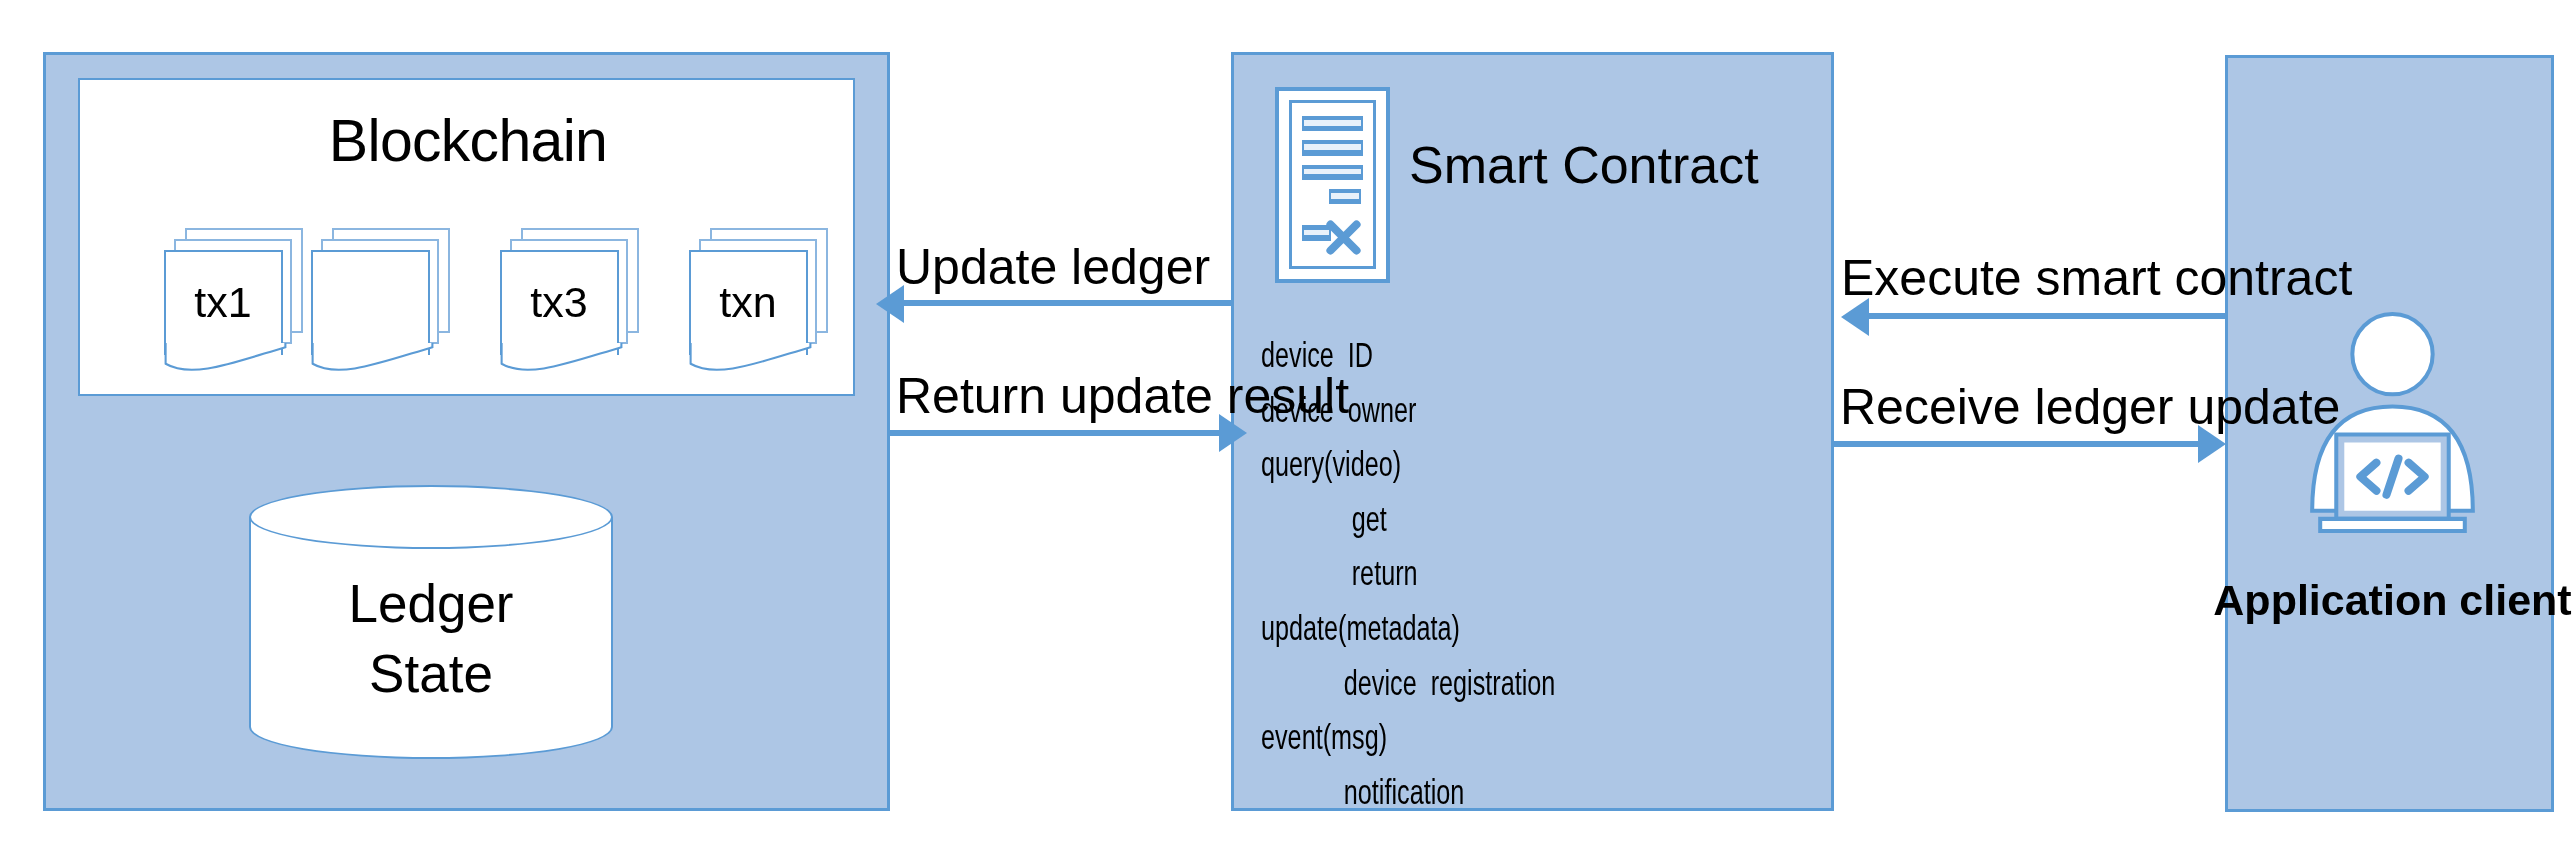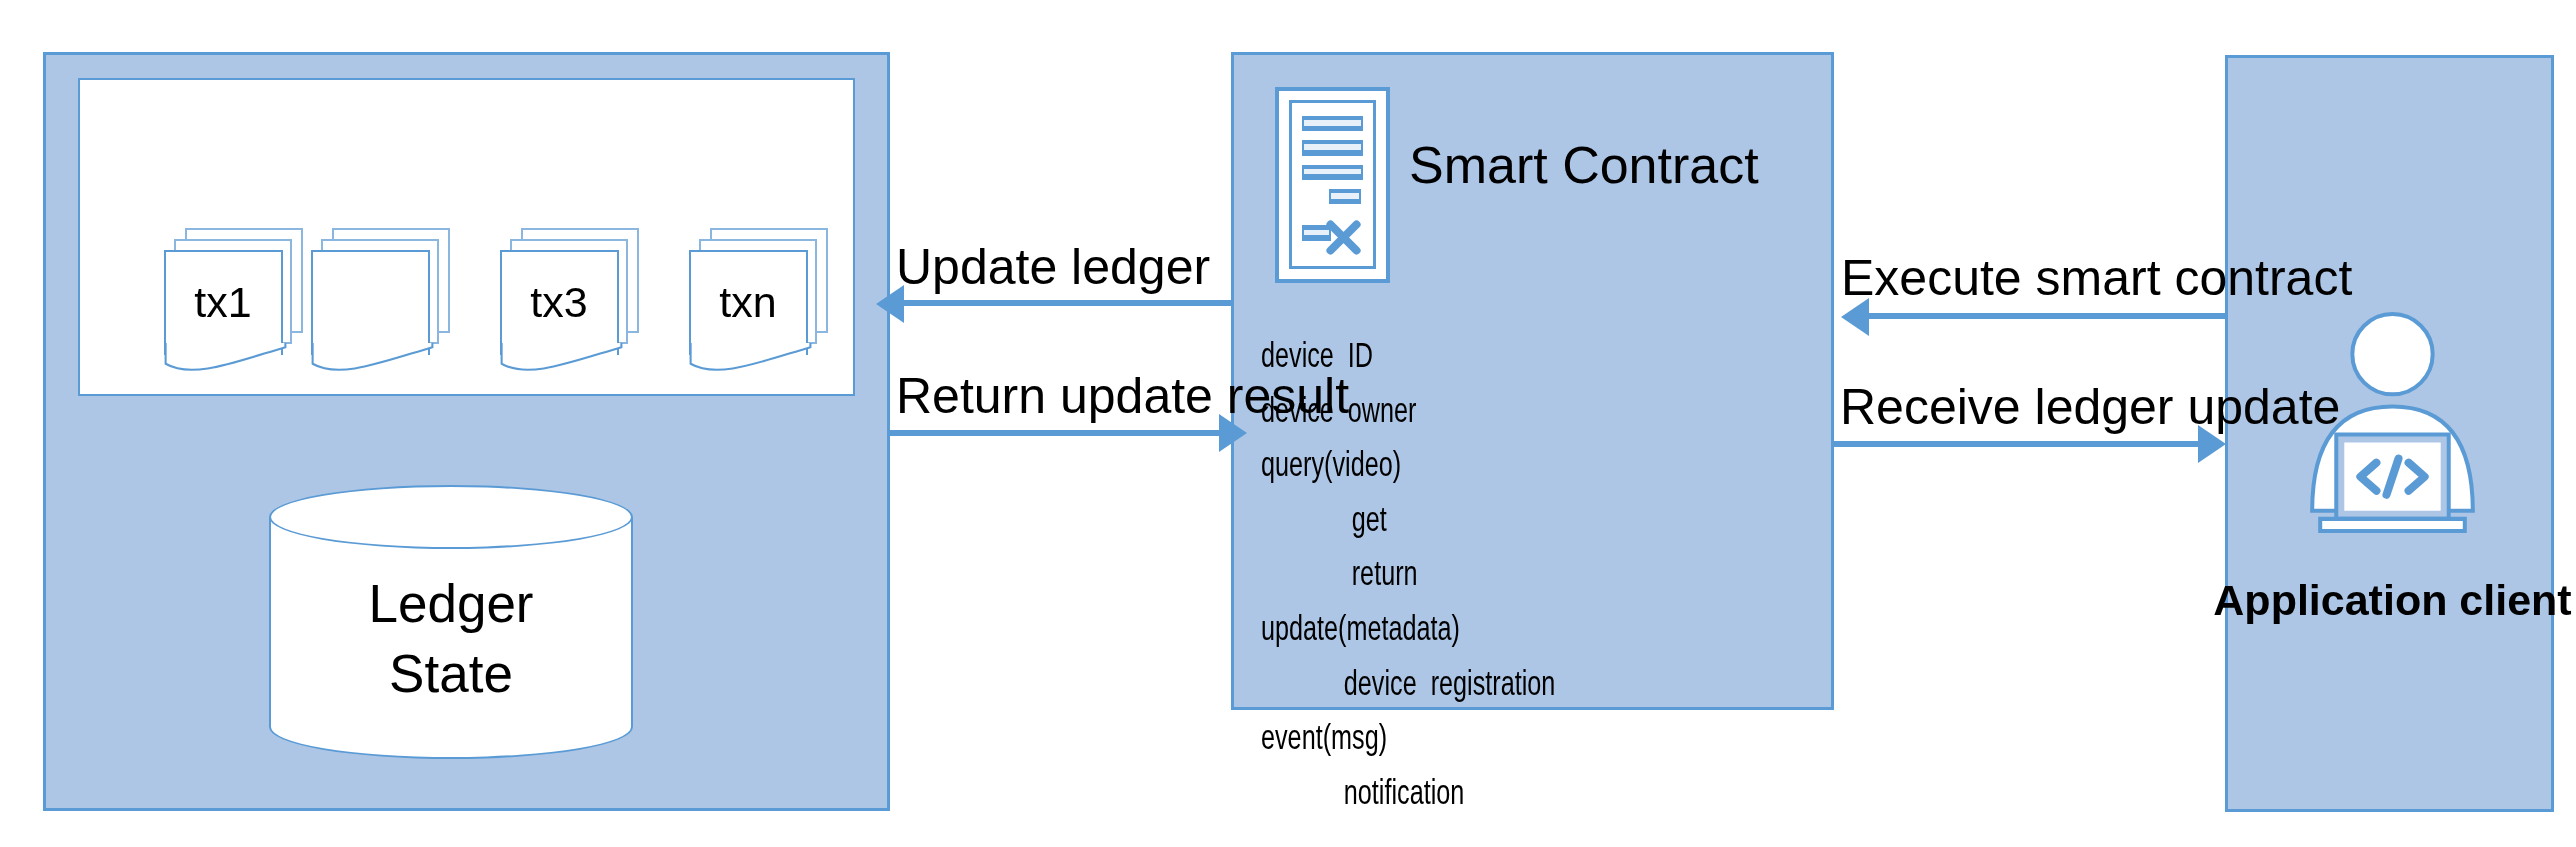--- a/index.html
+++ b/index.html
@@ -1,38 +1,38 @@
 <!DOCTYPE html>
 <html style="font-size:11.2px"><head>
 <meta charset="utf-8">
 <style>
   html,body{margin:0;padding:0;background:#fff;}
   body{width:2576px;height:847px;position:relative;overflow:hidden;
        font-family:"Liberation Sans",sans-serif;color:#000;}
   .panel{position:absolute;background:#adc6e5;border:3.5px solid #5b9bd5;box-sizing:border-box;}
   #blockchain-panel{left:43px;top:52px;width:847px;height:759px;}
-  #contract-panel{left:1231px;top:52px;width:603px;height:658px;}
+  #contract-panel{left:1231px;top:52px;width:603px;height:759px;}
   #client-panel{left:2225px;top:55px;width:329px;height:757px;font-weight:bold;}
 
   #ledger-box{position:absolute;left:31.5px;top:23px;width:777px;height:318px;
               background:#fff;border:2.8px solid #5b9bd5;box-sizing:border-box;}
   #blockchain-title{position:absolute;left:0;top:26.6px;width:777px;text-align:center;
                     font-size:59px;font-weight:400;letter-spacing:-0.7px;}
 
   .tx{position:absolute;top:148px;width:140px;height:140px;}
   .tx .sheet{position:absolute;box-sizing:border-box;background:#fff;border:2.1px solid #8bb6e0;}
   .tx .s3{left:21px;top:0;width:118px;height:105px;}
   .tx .s2{left:10.5px;top:10.5px;width:118px;height:105px;}
   .tx .s1{left:0;top:22px;width:119px;height:105px;border:2.1px solid #5b9bd5;border-bottom:none;}
   .tx .wave{position:absolute;left:0;top:115px;width:123px;height:36px;}
   .tx .lbl{position:absolute;left:0;top:22px;width:119px;height:105px;
            display:flex;align-items:center;justify-content:center;font-size:43px;}
   #tx-1{left:42px;margin-left:42px;} #tx-2{left:231px;} #tx-3{left:420px;} #tx-n{left:609px;}
 
-  #cylinder{position:absolute;left:203px;top:430px;width:364px;height:273px;margin-left:20px;}
+  #cylinder{position:absolute;left:203px;top:430px;width:364px;height:273px;}
   #cyl-body{position:absolute;left:0;top:31.5px;width:364px;height:210px;background:#fff;
             border-left:2.8px solid #5b9bd5;border-right:2.8px solid #5b9bd5;box-sizing:border-box;}
   #cyl-top{position:absolute;left:0;top:0;width:364px;height:64px;background:#fff;
            border:2.8px solid #5b9bd5;border-radius:50%;box-sizing:border-box;}
   #cyl-bot{position:absolute;left:0;top:210px;width:364px;height:64px;background:#fff;
            border:2.8px solid #5b9bd5;border-radius:50%;box-sizing:border-box;}
   #cyl-text{position:absolute;left:0;top:84px;width:364px;text-align:center;
             font-size:53px;line-height:1.32;z-index:3;}
 
   #contract-icon{position:absolute;left:41px;top:31.5px;width:115px;height:196px;
@@ -62,20 +62,21 @@
   .head-right{border-left:28px solid #5b9bd5;}
   .arrow-label{position:absolute;font-size:50px;white-space:nowrap;}
   .lbl-narrow{font-family:Liberation Sans, sans-serif;}
 </style>
 </head>
 <body>
 
 <div class="panel" id="blockchain-panel">
 
   <div id="ledger-box">
+    <div id="blockchain-title">Blockchain</div>
 
     <div class="tx" id="tx-1">
       <div class="sheet s3"></div>
       <div class="sheet s2"></div>
       <div class="sheet s1"></div>
       <svg class="wave" viewBox="0 0 176 52">
         <path d="M1.5 0 L1.5 30 C 40 52, 100 28, 174.5 6 L174.5 0" fill="#ffffff" stroke="#5b9bd5" stroke-width="3"></path>
       </svg>
       <div class="lbl">tx1</div>
     </div>

